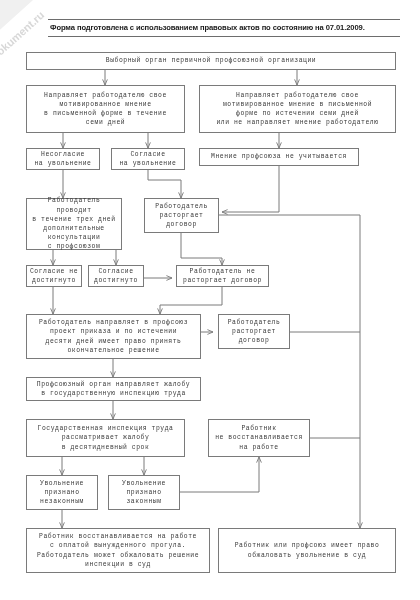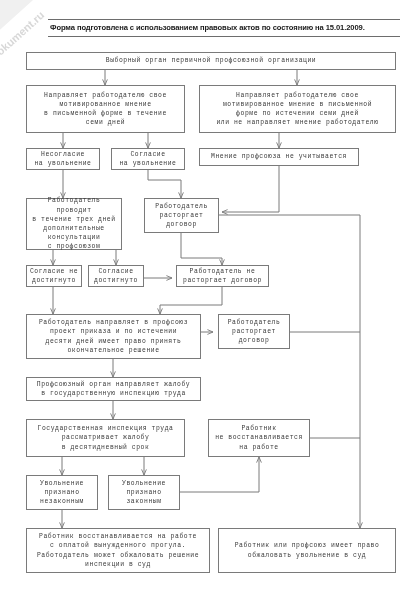--- a/index.html
+++ b/index.html
@@ -99,21 +99,21 @@
 
 <div id="canvas">
 
   <div class="watermark">
     <div class="wm-band"></div>
     <div class="wm-text">Nokument.ru</div>
   </div>
 
   <div class="hdr-rule" style="top:19px;"></div>
   <div class="hdr-rule" style="top:36px;"></div>
-  <div class="hdr-text">Форма подготовлена с использованием правовых актов по состоянию на 15.01.2009.</div>
+  <div class="hdr-text">Форма подготовлена с использованием правовых актов по состоянию на 07.01.2009.</div>
 
   <svg id="wires" width="420" height="600">
     <defs>
       <marker id="ar" markerWidth="7" markerHeight="7" refX="5.6" refY="3" orient="auto">
         <path d="M0,0.6 L5.6,3 L0,5.4" fill="none" stroke="#7a7a7a" stroke-width="0.9"></path>
       </marker>
     </defs>
     <g stroke="#7a7a7a" stroke-width="1" fill="none">
 
       <path d="M105,70 L105,85" marker-end="url(#ar)"></path>

